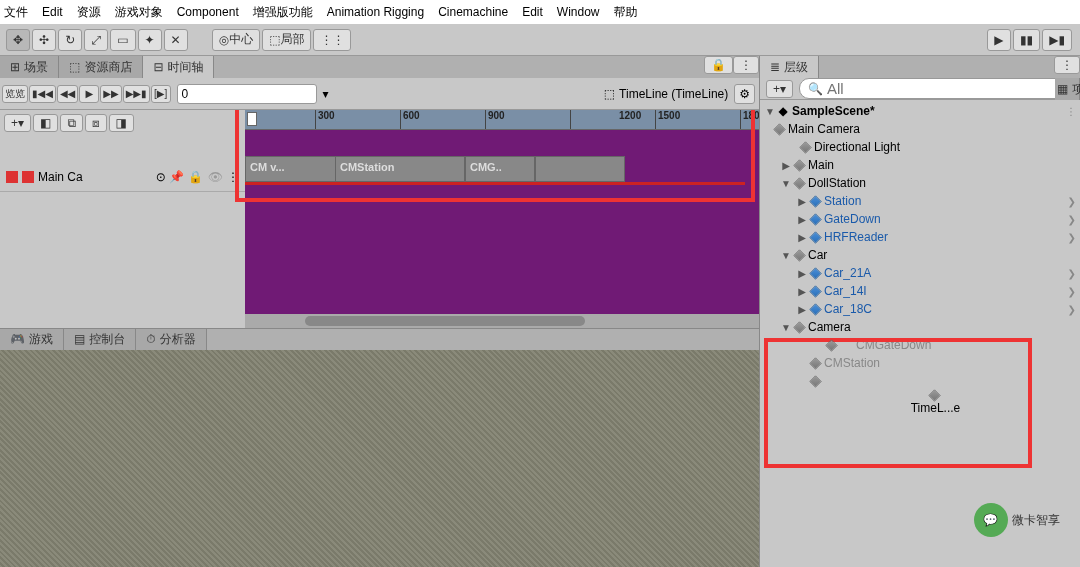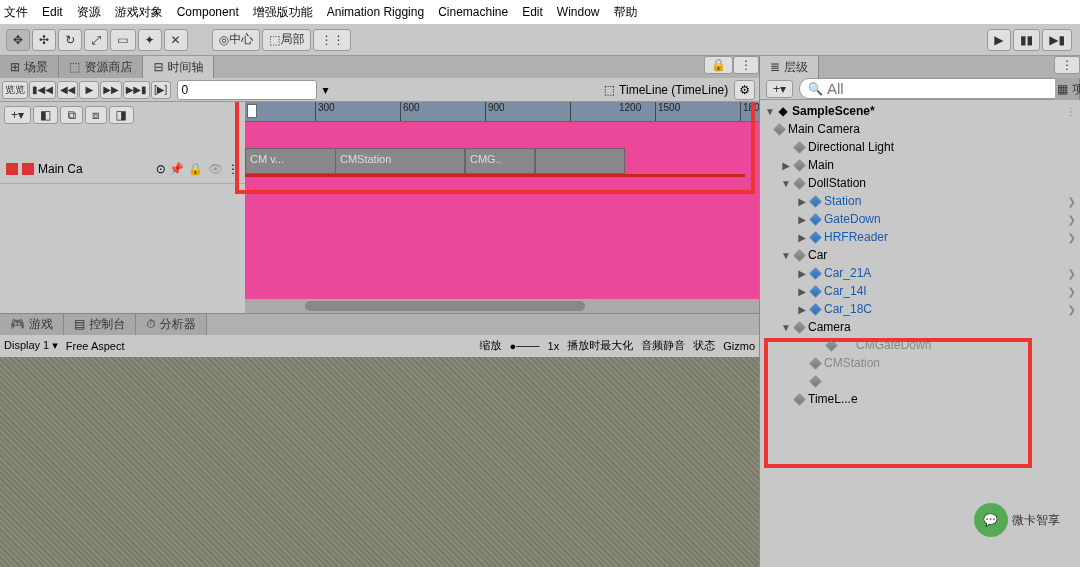--- a/index.html
+++ b/index.html
@@ -8,34 +8,34 @@
 .menubar span { color:#000; cursor:pointer; }
 .toolbar { background:#c8c8c8; height:32px; display:flex; align-items:center; padding:4px 6px; gap:2px; border-bottom:1px solid #999; }
 .btn { background:#e0e0e0; border:1px solid #999; border-radius:3px; padding:3px 6px; display:inline-flex; align-items:center; justify-content:center; min-width:24px; height:22px; color:#333; cursor:pointer; }
 .btn.active { background:#b8b8b8; }
 .tabs { display:flex; background:#b0b0b0; height:22px; }
 .tab { padding:3px 10px; background:#a8a8a8; border-right:1px solid #888; display:flex; align-items:center; gap:4px; color:#333; cursor:pointer; }
 .tab.active { background:#c8c8c8; }
 .main { display:flex; height:calc(100% - 56px); }
 .left { width:760px; display:flex; flex-direction:column; border-right:1px solid #888; }
 .right { flex:1; display:flex; flex-direction:column; }
-.tl-head { display:flex; height:24px; background:#c8c8c8; border-bottom:1px solid #999; align-items:center; }
+.tl-head { display:flex; height:32px; background:#c8c8c8; border-bottom:1px solid #999; align-items:center; }
 .pv-ctrl { display:flex; gap:1px; padding:2px; }
 .pv-ctrl .btn { min-width:20px; height:18px; font-size:10px; padding:2px; }
 .frame-in { flex:1; display:flex; align-items:center; padding:0 4px; gap:6px; }
 .frame-in input { border:1px solid #999; background:#fff; padding:2px 4px; width:140px; border-radius:3px; }
 .tl-name { display:flex; align-items:center; gap:4px; }
 .gear-i { border:1px solid #999; border-radius:3px; padding:2px 4px; background:#e0e0e0; }
 .tl-body { flex:1; display:flex; position:relative; overflow:hidden; }
 .track-col { width:245px; background:#c8c8c8; }
 .track-tb { display:flex; padding:4px; gap:2px; }
 .track-tb .btn { min-width:20px; height:18px; }
 .track-row { height:30px; display:flex; align-items:center; padding:0 6px; gap:4px; border-bottom:1px solid #aaa; }
 .red-sq { width:12px; height:12px; background:#d33; display:inline-block; }
-.timeline { flex:1; background:#ec4899; position:relative; }
+.timeline { flex:1; background:#701a75; position:relative;font-weight:bold; }
 .ruler { height:20px; background:#7a8fa6; position:relative; display:flex; border-bottom:1px solid #666; }
 .tick { position:absolute; top:0; font-size:10px; color:#222; border-left:1px solid #444; height:100%; padding-left:2px; }
 .clips { position:relative; height:30px; margin-top:2px; }
 .clip { position:absolute; top:0; height:26px; background:#888; border:1px solid #666; color:#ddd; font-size:11px; padding:4px; overflow:hidden; }
 .red-bar { position:absolute; height:3px; background:#c22; }
 .red-box { position:absolute; border:4px solid #e33; pointer-events:none; }
 .game-tabs { display:flex; background:#b0b0b0; height:22px; border-top:1px solid #888; }
 .game-bar { height:22px; display:flex; align-items:center; gap:8px; padding:0 4px; background:#c8c8c8; }
 .game-bar select,.game-bar span { font-size:11px; }
 .hier-head { display:flex; align-items:center; height:22px; background:#c8c8c8; padding:0 6px; gap:6px; border-bottom:1px solid #999; }
@@ -187,32 +187,20 @@
         </div>
       <div class="tab">
           <span>▤</span>
           <span>控制台</span>
         </div>
       <div class="tab">
           <span>⏱</span>
           <span>分析器</span>
         </div>
     </div>
-    <div class="game-bar">
-      <span><span>Display 1</span> ▾</span>
-      <span><span>Free Aspect</span></span>
-      <span style="flex:1"></span>
-      <span>缩放</span>
-      <span>●───</span>
-      <span>1x</span>
-      <span>播放时最大化</span>
-      <span>音频静音</span>
-      <span>状态</span>
-      <span>Gizmo</span>
-    </div>
     <div style="flex:1;background:repeating-linear-gradient(45deg,#8a8a7a,#8a8a7a 2px,#7a7a6a 2px,#7a7a6a 4px)"></div>
   </div>
 
   <div class="right">
     <div class="tabs">
       <div class="tab active">
           <span>≣</span>
           <span>层级</span>
         </div>
       <span style="flex:1"></span>
@@ -233,21 +221,21 @@
           <span style="font-weight: bold;">SampleScene*</span>
           <span class="chev">⋮</span>
         </div>
         <div class="node" style="">
           <span class="tw"></span>
           <span class="ic">
             <span class="cube"></span>
           </span>
           <span>Main Camera</span>
         </div>
-        <div class="node" style="padding-left: 20px;">
+        <div class="node" style="padding-left: 26px;">
           <span class="tw"></span>
           <span class="ic">
             <span class="cube"></span>
           </span>
           <span>Directional Light</span>
         </div>
         <div class="node" style="padding-left: 20px;">
           <span class="tw">▶</span>
           <span class="ic">
             <span class="cube"></span>
@@ -337,21 +325,21 @@
           </span>
           <span>CMStation</span>
         </div>
         <div class="node gray-t" style="padding-left: 36px;">
           <span class="tw"></span>
           <span class="ic">
             <span class="cube"></span>
           </span>
           <span></span>
         </div>
-        <div class="node" style="padding-left: 20px;">
+        <div class="node" style="padding-left: 35px; flex-direction: column;">
           <span class="tw"></span>
           <span class="ic">
             <span class="cube"></span>
           </span>
           <span>TimeL...e</span>
         </div>
       </div>
   </div>
 </div>
 

